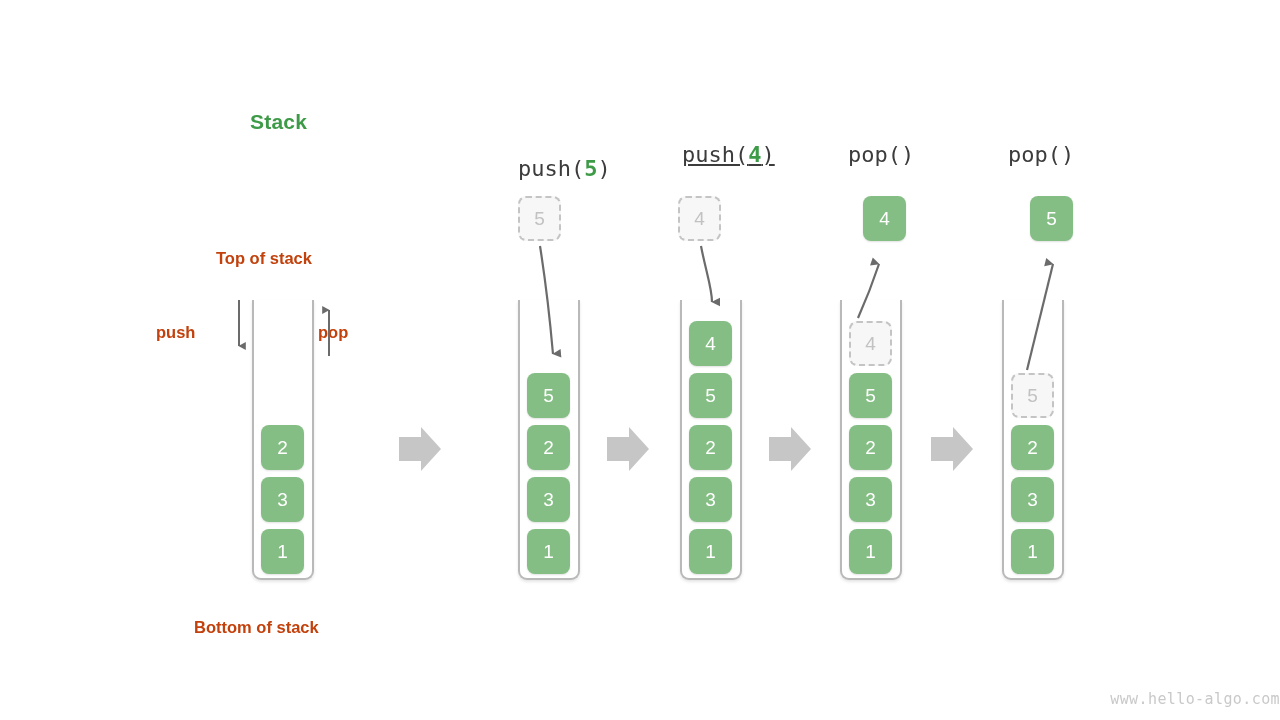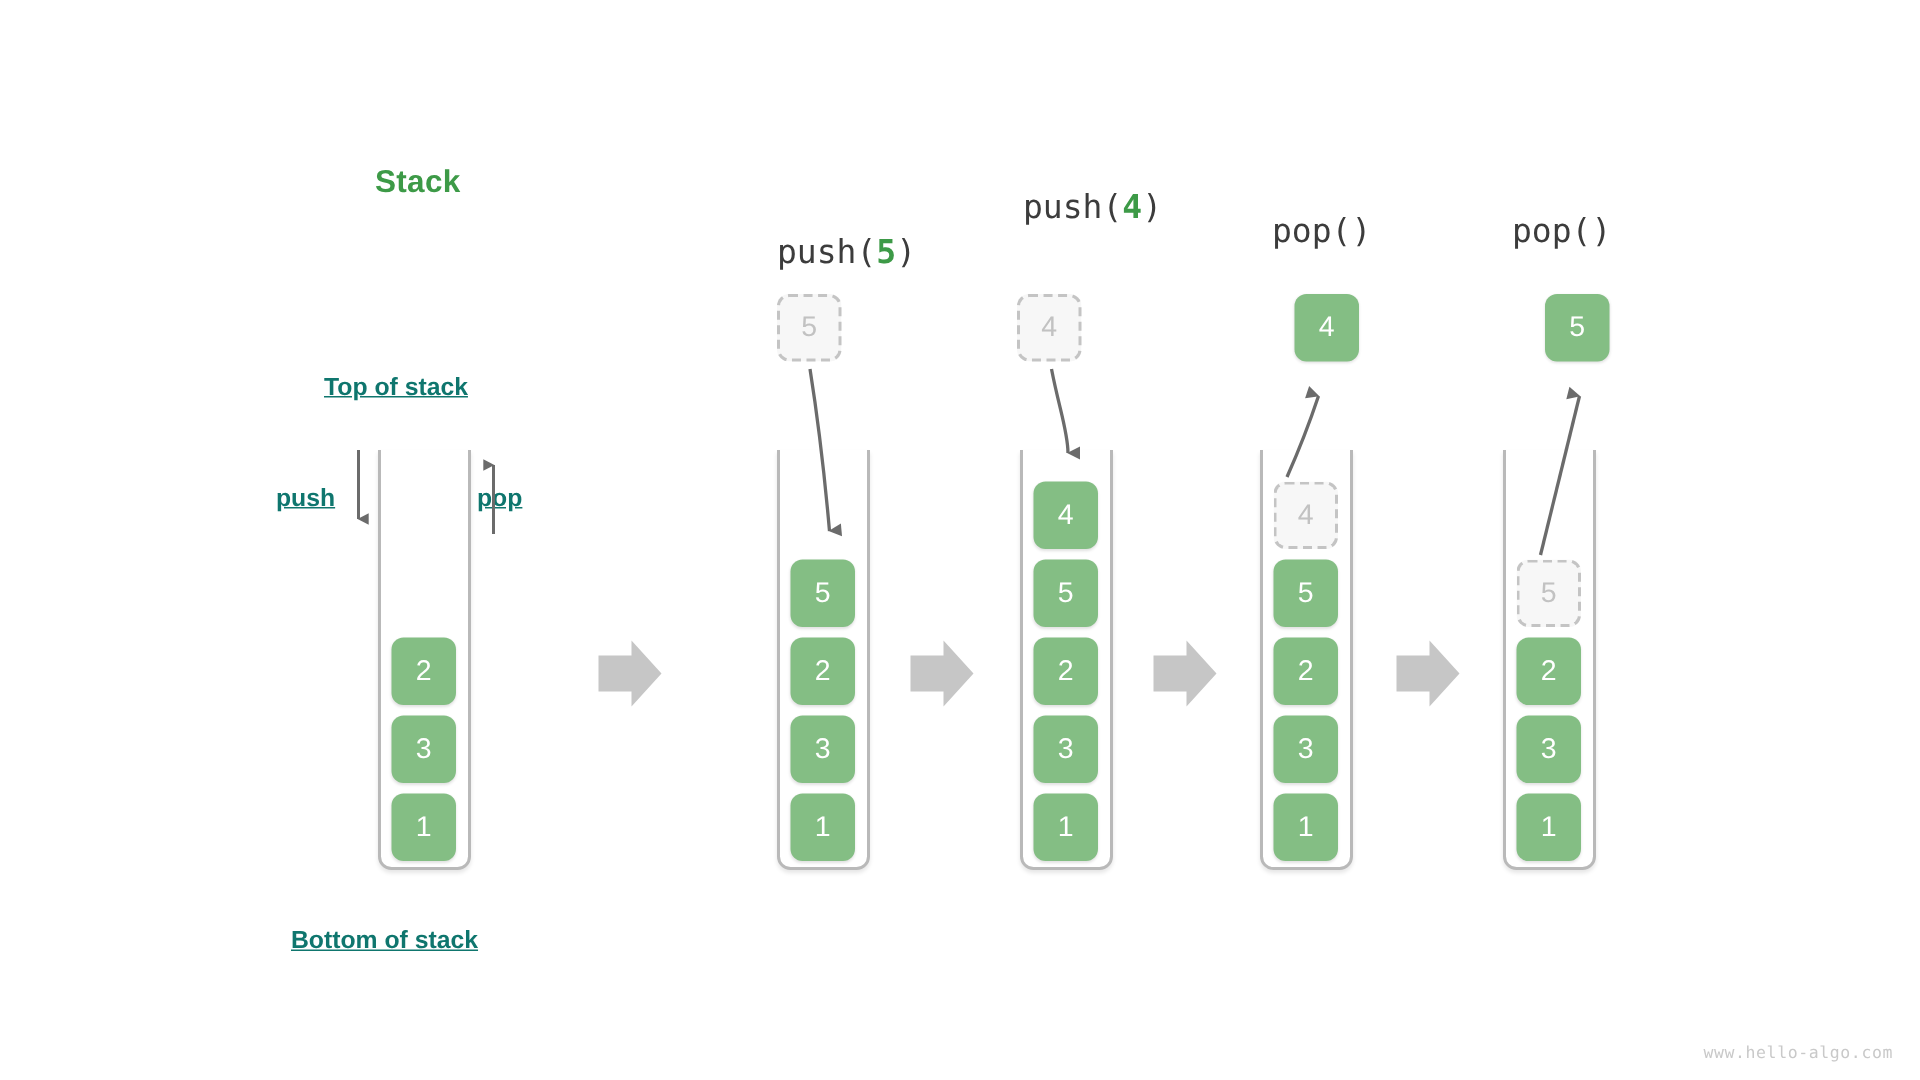--- a/index.html
+++ b/index.html
@@ -28,39 +28,38 @@
     font-weight: bold;
     font-size: 21px;
     color: #3d9a47;
     letter-spacing: 0.2px;
     white-space: nowrap;
   }
   .lbl {
     position: absolute;
     font-weight: bold;
     font-size: 16.5px;
-    color: #0f766e;
-    white-space: nowrap;
-    text-decoration: underline;
+    color: #c2410c;
+    white-space: nowrap;
   }
   .oplabel {
     position: absolute;
     font-family: "DejaVu Sans Mono", "Liberation Mono", monospace;
     font-size: 22px;
     color: #3c3c3c;
     white-space: nowrap;
     letter-spacing: 0px;
   }
   .oplabel .num { color: #3d9a47; font-weight: bold; }
   .watermark {
     position: absolute;
-    right: 18px;
+    right: 0;
     bottom: 12px;
     font-family: "DejaVu Sans Mono", "Liberation Mono", monospace;
-    font-size: 11px;
+    font-size: 15px;
     color: #c9c9c9;
     white-space: nowrap;
     letter-spacing: 0.4px;
   }
 
   
   .tube {
     position: absolute;
     box-sizing: border-box;
     border-left: 2px solid #b9b9b9;
@@ -108,39 +107,39 @@
 </style>
 </head>
 <body>
 
 <div class="stage">
 
   <div class="title" style="left:250px; top:110px;">Stack</div>
 
   <div class="lbl" style="left:216px; top:249px;">Top of stack</div>
   <div class="lbl" style="left:194px; top:618px;">Bottom of stack</div>
-  <div class="lbl" style="left:184px; top:323px;">push</div>
+  <div class="lbl" style="left:156px; top:323px;">push</div>
   <div class="lbl" style="left:318px; top:323px;">pop</div>
 
   <div class="tube" style="left:252px; top:300px; width:62px; height:280px;"></div>
   <div class="cell solid" style="left:261px; top:425px;">2</div>
   <div class="cell solid" style="left:261px; top:477px;">3</div>
   <div class="cell solid" style="left:261px; top:529px;">1</div>
 
   <div class="oplabel" style="left:518px; top:142px;margin-top:14px;">
     <span>push(</span><span class="num">5</span><span>)</span>
   </div>
   <div class="cell ghost" style="left:518px; top:196px;">5</div>
   <div class="tube" style="left:518px; top:300px; width:62px; height:280px;"></div>
   <div class="cell solid" style="left:527px; top:373px;">5</div>
   <div class="cell solid" style="left:527px; top:425px;">2</div>
   <div class="cell solid" style="left:527px; top:477px;">3</div>
   <div class="cell solid" style="left:527px; top:529px;">1</div>
 
-  <div class="oplabel" style="left:682px; top:126px;">
+  <div class="oplabel" style="left:682px; top:142px;text-decoration:underline;">
     <span>push(</span><span class="num">4</span><span>)</span>
   </div>
   <div class="cell ghost" style="left:678px; top:196px;">4</div>
   <div class="tube" style="left:680px; top:300px; width:62px; height:280px;"></div>
   <div class="cell solid" style="left:689px; top:321px;">4</div>
   <div class="cell solid" style="left:689px; top:373px;">5</div>
   <div class="cell solid" style="left:689px; top:425px;">2</div>
   <div class="cell solid" style="left:689px; top:477px;">3</div>
   <div class="cell solid" style="left:689px; top:529px;">1</div>
 

